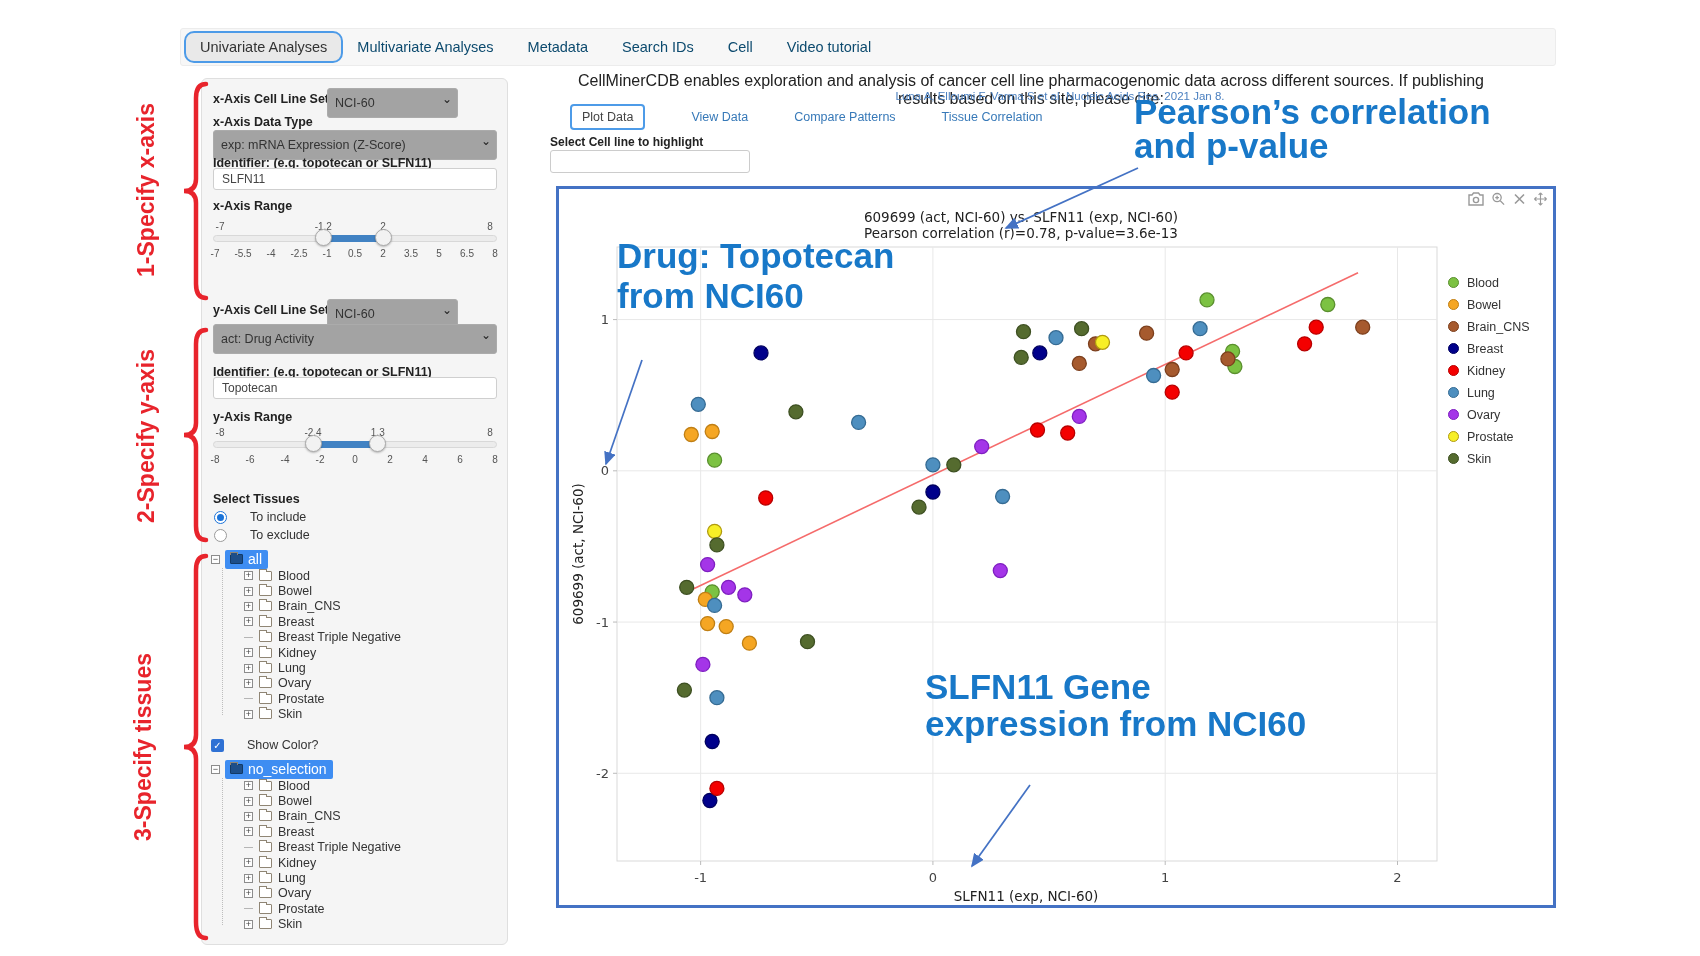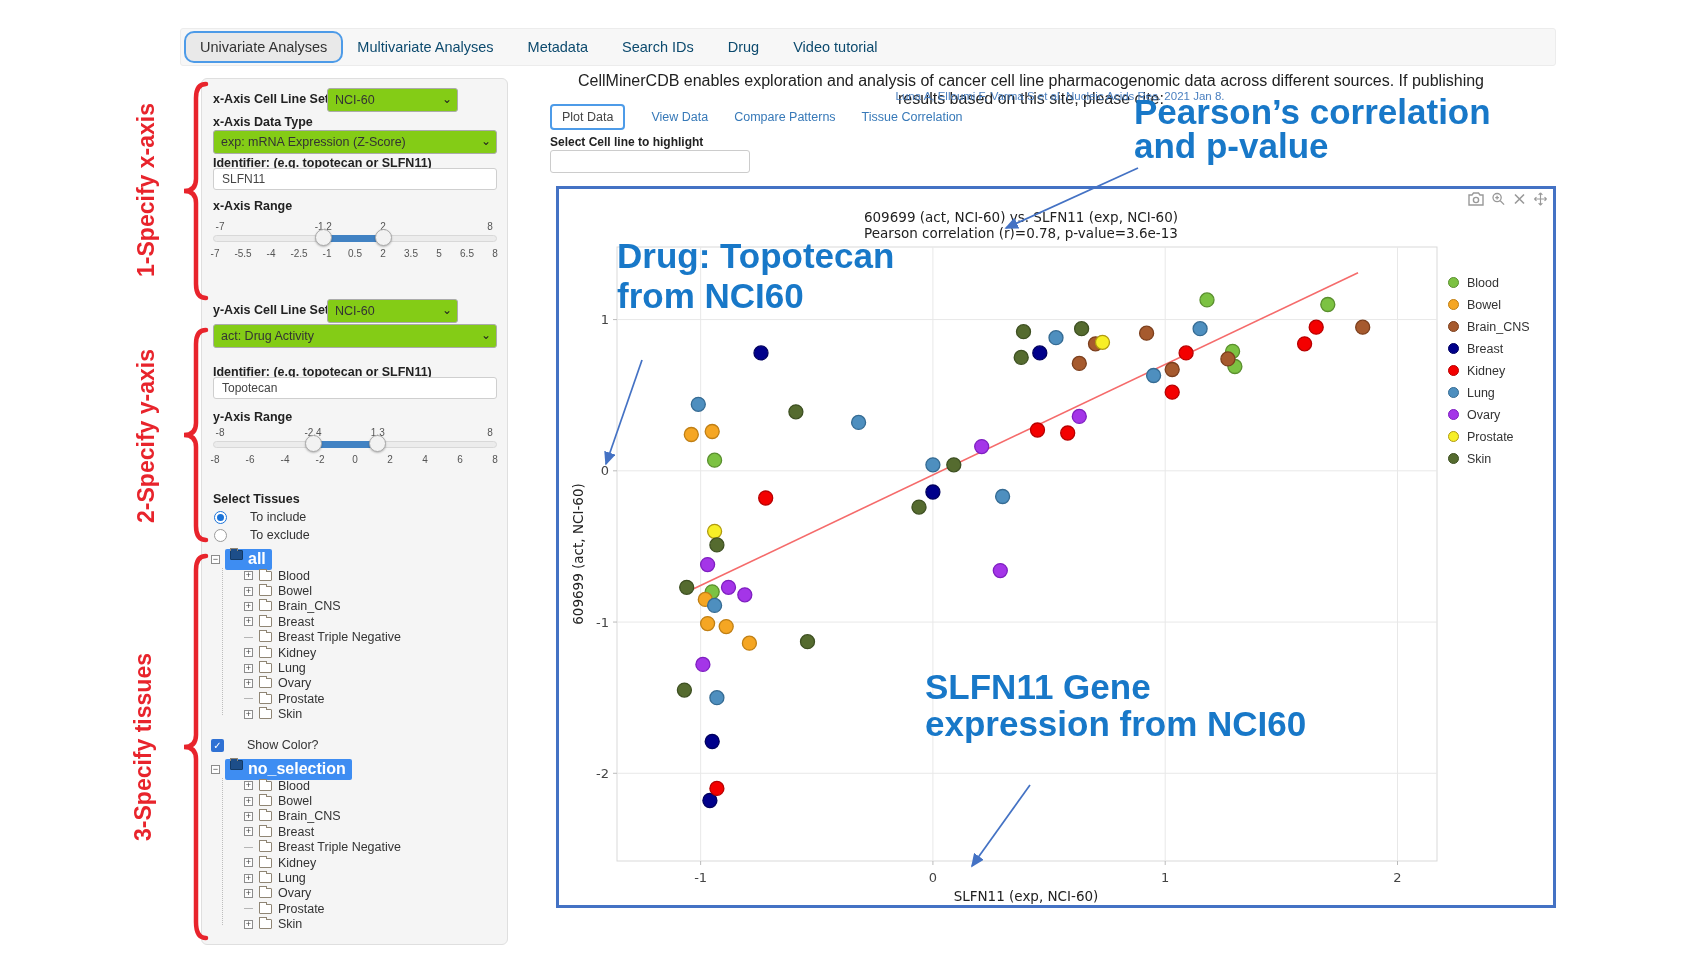--- a/index.html
+++ b/index.html
@@ -17,21 +17,21 @@
                     padding:6px 14px; margin-right:12px; color:#333; }
 
   
   .vlabel { position:absolute; transform:translate(-50%,-50%) rotate(-90deg);
             color:#e8242c; font-weight:bold; font-size:23px; white-space:nowrap; }
 
   
   .sidebar { position:absolute; left:201px; top:78px; width:307px; height:867px;
              background:#f5f5f5; border:1px solid #dfdfdf; border-radius:6px; }
   .sb-label { position:absolute; font-size:12.5px; font-weight:bold; color:#222; white-space:nowrap; }
-  .sb-select { position:absolute; height:24px; background:#84cc16; border:1px solid #ababab;
+  .sb-select { position:absolute; height:30px; background:#a3a3a3; border:1px solid #ababab;
                border-radius:3px; font-size:12.5px; color:#333; display:flex; align-items:center;
                padding:0 18px 0 7px; cursor:pointer; white-space:nowrap; overflow:hidden; }
   .sb-select .chev { position:absolute; right:5px; top:3px; font-size:12px; color:#222; }
   .sb-input { position:absolute; height:22px; background:#fff; border:1px solid #cfcfcf;
               border-radius:3px; font-size:12px; color:#444; padding:0 8px; width:284px;
               font-family:"Liberation Sans", sans-serif; }
   .slider { position:absolute; width:284px; height:42px; }
   .sl-lab { position:absolute; font-size:10px; color:#555; transform:translateX(-50%); top:0; }
   .sl-track { position:absolute; left:0; right:0; top:14px; height:7px; background:#ececec;
               border:1px solid #d8d8d8; border-radius:4px; }
@@ -42,41 +42,41 @@
   .radio-row { position:absolute; display:flex; align-items:center; gap:23px; font-size:12.5px; color:#333; cursor:pointer; }
   .radio { width:13px; height:13px; border-radius:50%; border:1px solid #9a9a9a; background:#fff; position:relative; }
   .radio.sel { border-color:#1a73d9; }
   .radio.sel::after { content:""; position:absolute; left:2px; top:2px; width:7px; height:7px;
                       border-radius:50%; background:#1a73d9; }
   .checkbox { width:13px; height:13px; border-radius:2px; background:#2f71d4; color:#fff;
               font-size:10px; line-height:13px; text-align:center; }
   
   .tree { position:absolute; left:211px; }
   .tree-root { display:flex; align-items:center; gap:5px; height:18px; cursor:pointer; }
-  .chip { background:#3e8df2; color:#fff; font-size:16px; border-radius:2px; padding:1px 6px 2px 5px;
-          display:flex; gap:5px;font-weight:bold; }
+  .chip { background:#3e8df2; color:#fff; font-size:14px; border-radius:2px; padding:1px 6px 2px 5px;
+          display:flex; align-items:center; gap:5px; }
   .tree-row { display:flex; align-items:center; gap:6px; height:15.4px; margin-left:33px;
               font-size:12.5px; color:#333; cursor:pointer; position:relative; }
   .expander { width:9px; height:9px; border:1px solid #8c8c8c; background:#fdfdfd; font-size:9px;
               line-height:7px; text-align:center; color:#444; flex:none; }
   .leafdash { width:9px; height:1px; background:#b5b5b5; flex:none; }
   .folder { width:13px; height:10px; border:1px solid #8f8574; border-radius:1px; position:relative;
             background:#fff; flex:none; }
   .folder::before { content:""; position:absolute; top:-3px; left:-1px; width:6px; height:2px;
                     border:1px solid #8f8574; border-bottom:none; background:inherit; }
   .folder.dark { background:#1d4e89; border-color:#123a66; }
   .guide { position:absolute; width:1px; border-left:1px dotted #bdbdbd; }
 
   
   .citation { position:absolute; left:556px; top:72px; width:950px; text-align:center;
               font-size:16px; color:#222; }
   .citation-link { position:absolute; left:585px; top:90px; width:950px; text-align:center;
                    font-size:11.5px; color:#4a7fbf; cursor:pointer; }
   .subtabs { position:absolute; left:550px; top:104px; display:flex; align-items:center; gap:26px; }
-  .subtab { font-size:12.5px; color:#3779b8; cursor:pointer; white-space:nowrap; }
+  .subtab { font-size:12.5px; color:#3779b8; cursor:pointer; white-space:nowrap;margin-left:20px; }
   .subtab.active { color:#444; border:2px solid #4d9be8; border-radius:4px; background:#fff;
                    padding:4px 10px; }
   .hl-label { position:absolute; left:550px; top:135px; font-size:12px; font-weight:bold; color:#222; }
   .hl-input { position:absolute; left:550px; top:150px; width:200px; height:23px; background:#fff;
               border:1px solid #ccc; border-radius:3px; font-family:"Liberation Sans", sans-serif; }
 
   
   .plotbox { position:absolute; left:556px; top:186px; width:1000px; height:722px;
              border:3px solid #4472c4; background:#fff; }
   #plot-svg { position:absolute; left:556px; top:186px; }
@@ -95,21 +95,21 @@
 </head>
 <body>
 
 <div id="app">
 
   <div class="navbar" id="nav-tabs">
       <div class="nav-tab active">Univariate Analyses</div>
       <div class="nav-tab">Multivariate Analyses</div>
       <div class="nav-tab">Metadata</div>
       <div class="nav-tab">Search IDs</div>
-      <div class="nav-tab">Drug</div>
+      <div class="nav-tab">Cell</div>
       <div class="nav-tab">Video tutorial</div>
     </div>
 
   <div class="vlabel" style="left:146px; top:190px;">1-Specify x-axis</div>
   <div class="vlabel" style="left:146px; top:436px;">2-Specify y-axis</div>
   <div class="vlabel" style="left:143px; top:747px;">3-Specify tissues</div>
 
   <div class="sidebar"></div>
 
   <div class="sb-label" style="left:213px; top:92px;">x-Axis Cell Line Set</div>

